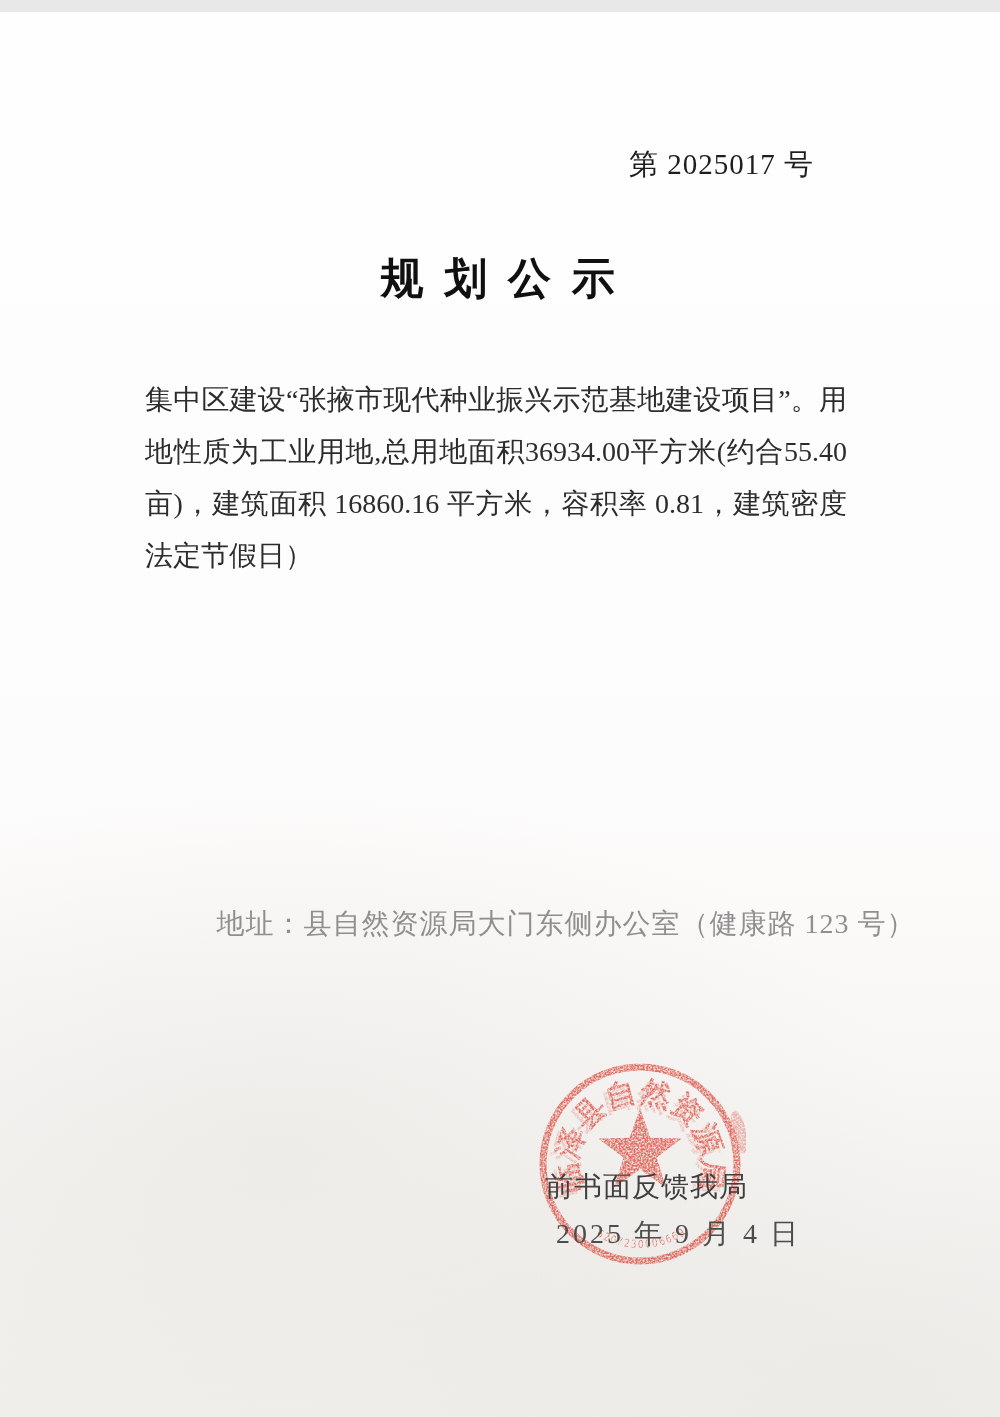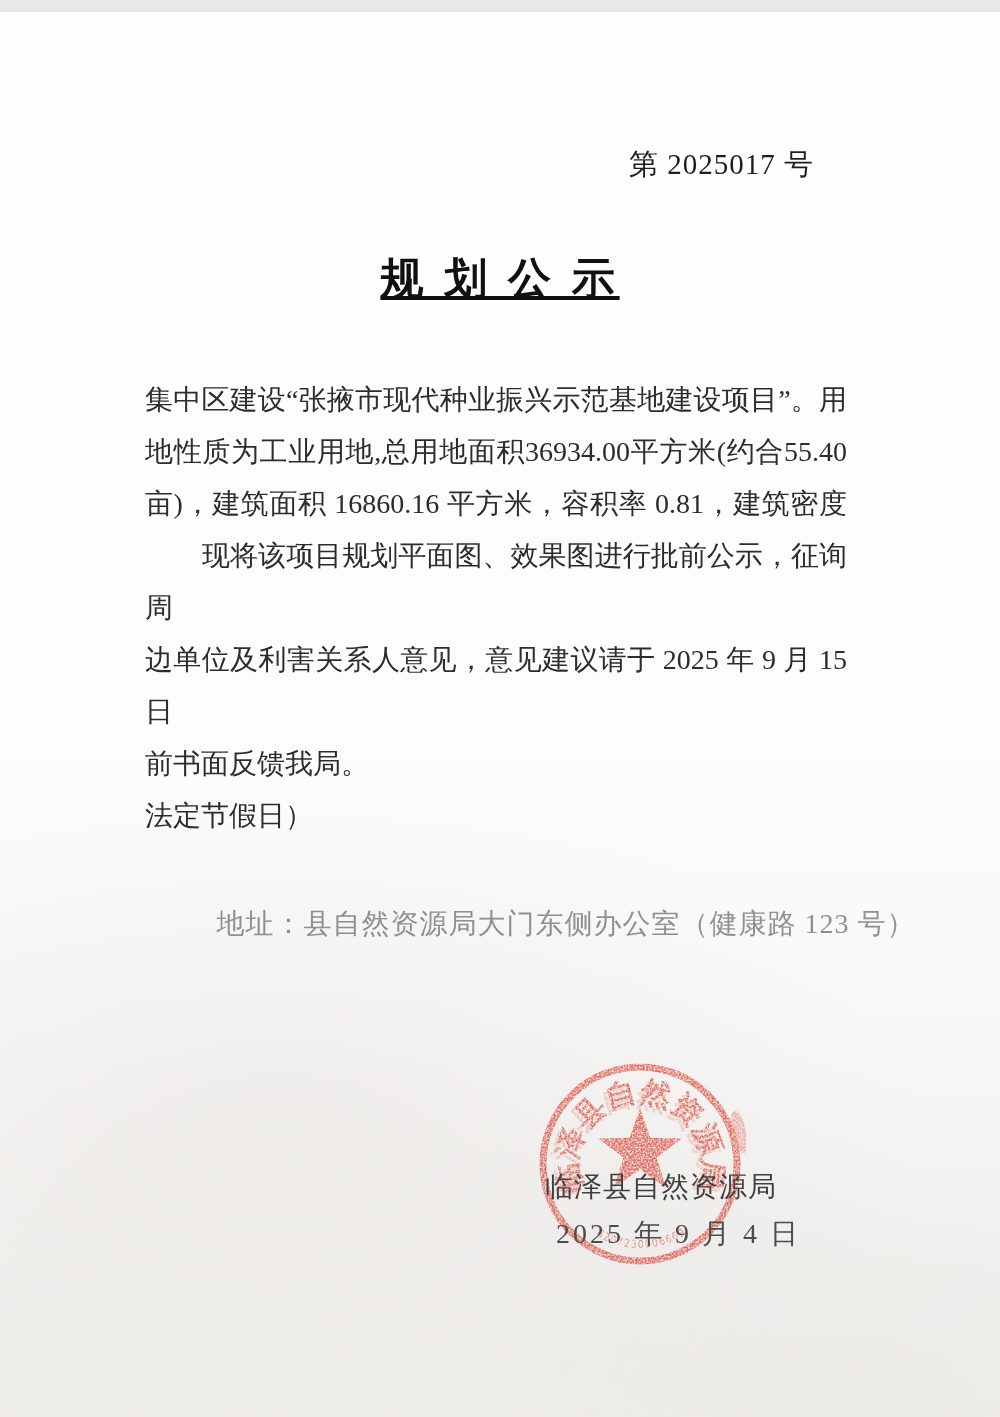--- a/index.html
+++ b/index.html
@@ -15,21 +15,21 @@
       radial-gradient(ellipse 760px 420px at 85% 95%, rgba(210,207,203,0.18), transparent 72%),
       linear-gradient(180deg,#fefefe 0%,#fdfcfc 55%,#f7f5f3 80%,#f1efec 100%);
   }
   .doc-number{
     position:absolute;top:133px;right:186px;
     font-size:29px;letter-spacing:1px;color:#1e1e1e;
   }
   .title{
     position:absolute;top:241px;left:0;width:100%;margin:0;
     text-align:center;font-size:43px;font-weight:700;
-    letter-spacing:5px;color:#101010;line-height:1.2;text-decoration:underline;
+    letter-spacing:5px;color:#101010;line-height:1.2;
   }
   .body-text{
     position:absolute;left:145px;top:362px;width:702px;
     font-size:28px;line-height:52px;color:#2c2c2c;
   }
   .line{min-height:52px;}
   .jfull{text-align:justify;text-align-last:justify;}
   .jlast{text-align:left;}
   .indent{text-indent:57px;}
   .contact{
@@ -62,25 +62,20 @@
 
   <h1 class="title">规 划 公 示</h1>
 
   <div class="body-text">
     <div>
       <div class="line jfull">集中区建设“张掖市现代种业振兴示范基地建设项目”。用</div>
       <div class="line jfull">地性质为工业用地,总用地面积36934.00平方米(约合55.40</div>
       <div class="line jfull">亩)，建筑面积 16860.16 平方米，容积率 0.81，建筑密度</div>
     </div>
     <div>
-      <div class="line jfull indent">现将该项目规划平面图、效果图进行批前公示，征询周</div>
-      <div class="line jfull">边单位及利害关系人意见，意见建议请于 2025 年 9 月 15 日</div>
-      <div class="line jlast">前书面反馈我局。</div>
-    </div>
-    <div>
       <div class="line jlast">法定节假日）</div>
     </div>
   </div>
 
   <div class="contact">
     <div class="cline">地址：县自然资源局大门东侧办公室（健康路 123 号）</div>
   </div>
 
   <div class="seal">
     <svg viewBox="0 0 212 212" xmlns="http://www.w3.org/2000/svg">
@@ -103,16 +98,16 @@
           <textPath href="#ringPath" startOffset="5" textLength="246" lengthAdjust="spacingAndGlyphs">临泽县自然资源局</textPath>
         </text>
         <text class="seal-code-text" fill="#dd5649">
           <textPath href="#codePath" startOffset="24" textLength="96" lengthAdjust="spacingAndGlyphs">6207230006669</textPath>
         </text>
         <ellipse cx="205" cy="74" rx="7" ry="22" transform="rotate(-12 205 74)" opacity="0.5" fill="#dd5649"></ellipse>
       </g>
     </svg>
   </div>
 
-  <div class="sig-authority">临泽县自然资源局</div>
+  <div class="sig-authority">前书面反馈我局</div>
   <div class="sig-date">2025 年 9 月 4 日</div>
 
 </div>
 
 </body></html>

